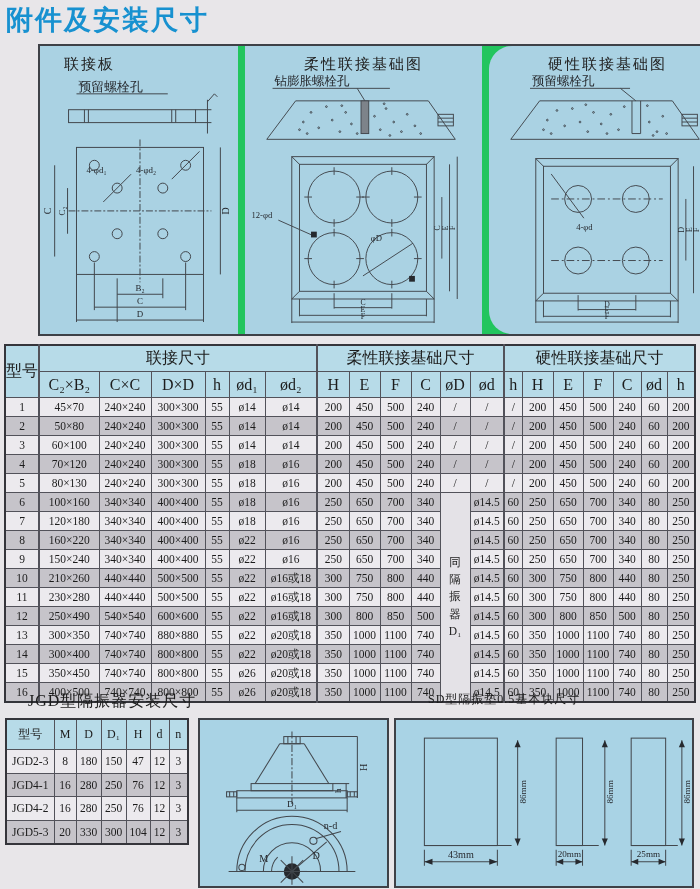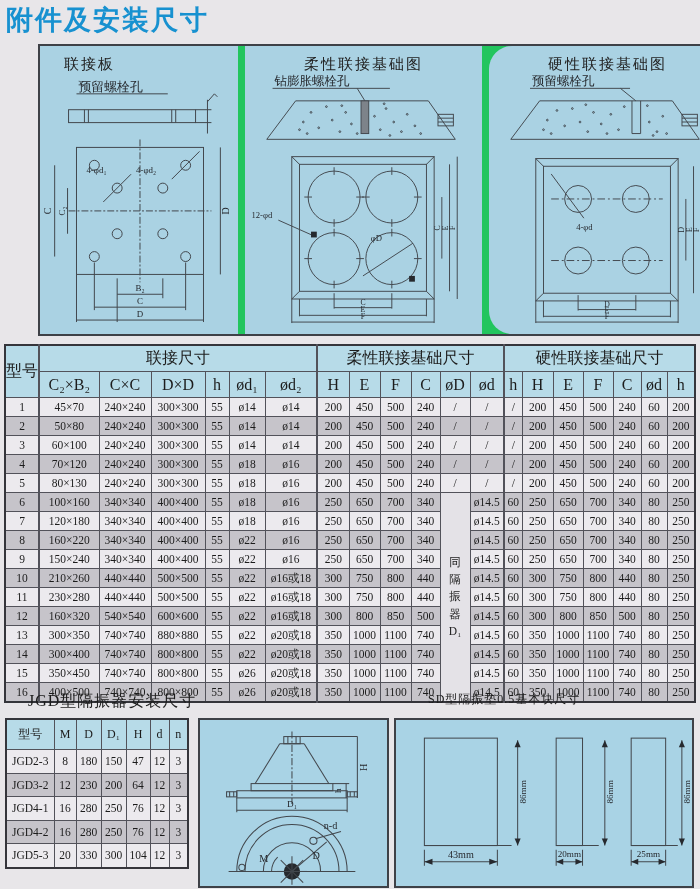--- a/index.html
+++ b/index.html
@@ -606,21 +606,21 @@
         <td>60</td>
         <td>300</td>
         <td>750</td>
         <td>800</td>
         <td>440</td>
         <td>80</td>
         <td>250</td>
       </tr>
       <tr>
         <td class="gb">12</td>
-        <td>160×320</td>
+        <td>250×490</td>
         <td>540×540</td>
         <td>600×600</td>
         <td>55</td>
         <td>ø22</td>
         <td class="gb">ø16或18</td>
         <td>300</td>
         <td>800</td>
         <td>850</td>
         <td>500</td>
         <td class="gb">ø14.5</td>
@@ -742,29 +742,20 @@
         <th>n</th>
       </tr>
   </thead>
   <tbody id="jgd-tbody">
       <tr>
         <td>JGD2-3</td>
         <td>8</td>
         <td>180</td>
         <td>150</td>
         <td>47</td>
-        <td>12</td>
-        <td>3</td>
-      </tr>
-      <tr>
-        <td>JGD3-2</td>
-        <td>12</td>
-        <td>230</td>
-        <td>200</td>
-        <td>64</td>
         <td>12</td>
         <td>3</td>
       </tr>
       <tr>
         <td>JGD4-1</td>
         <td>16</td>
         <td>280</td>
         <td>250</td>
         <td>76</td>
         <td>12</td>

